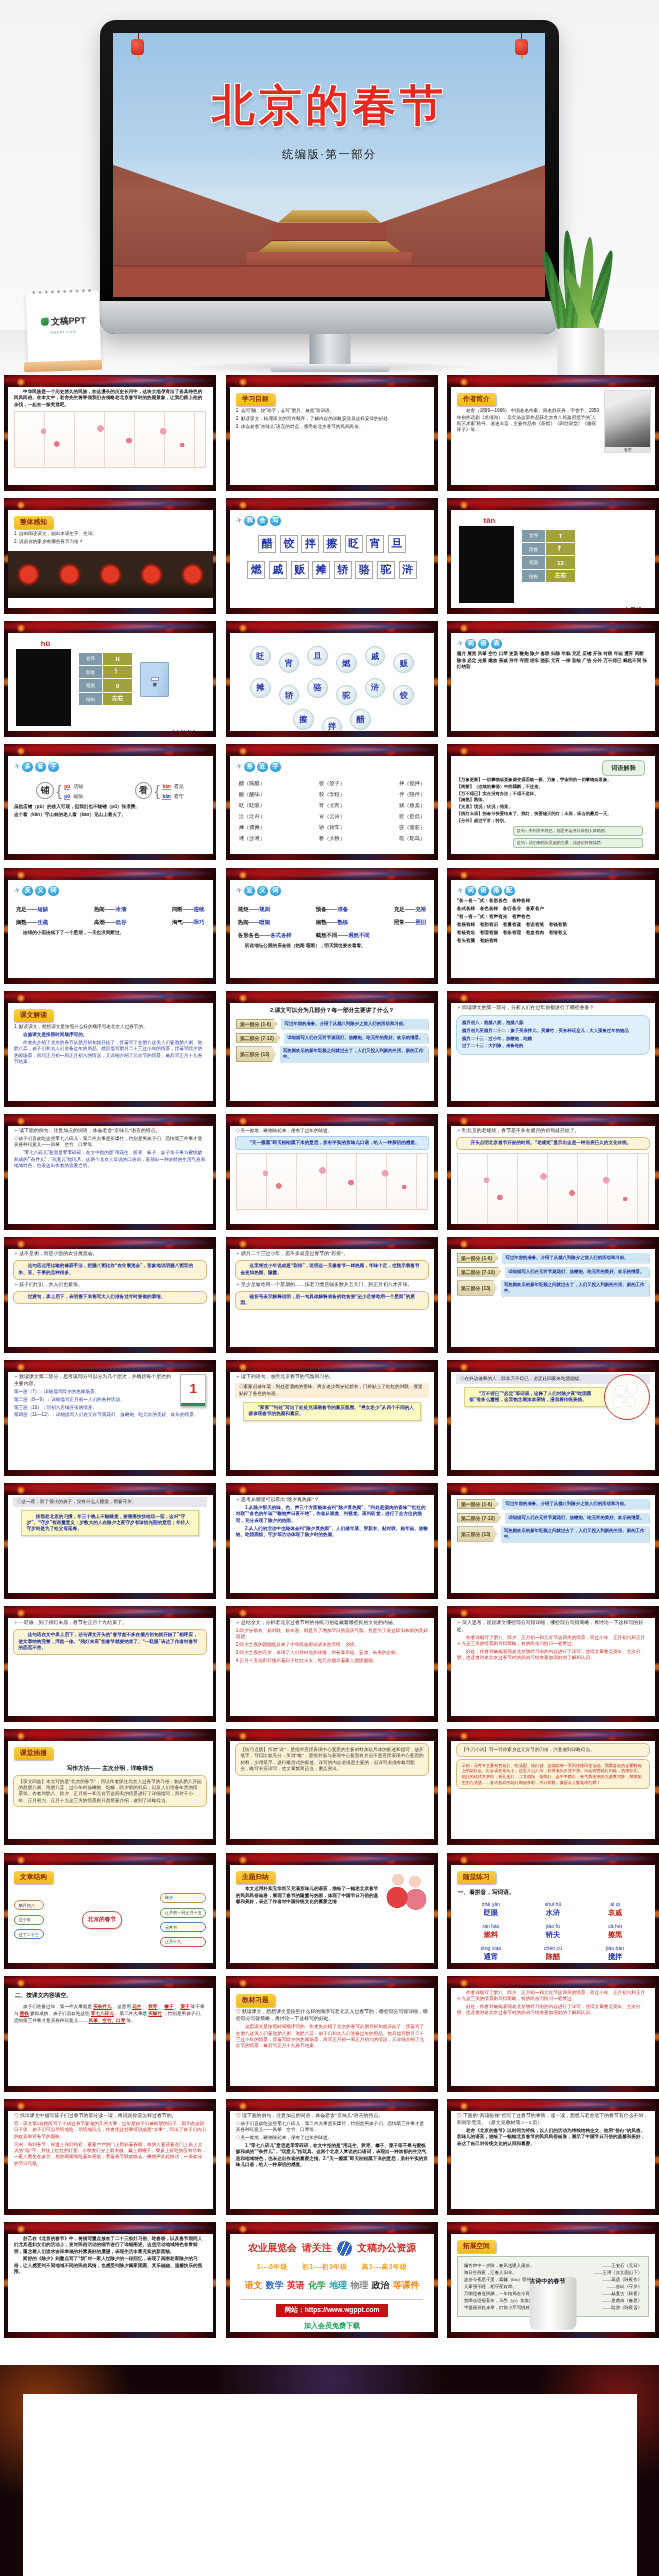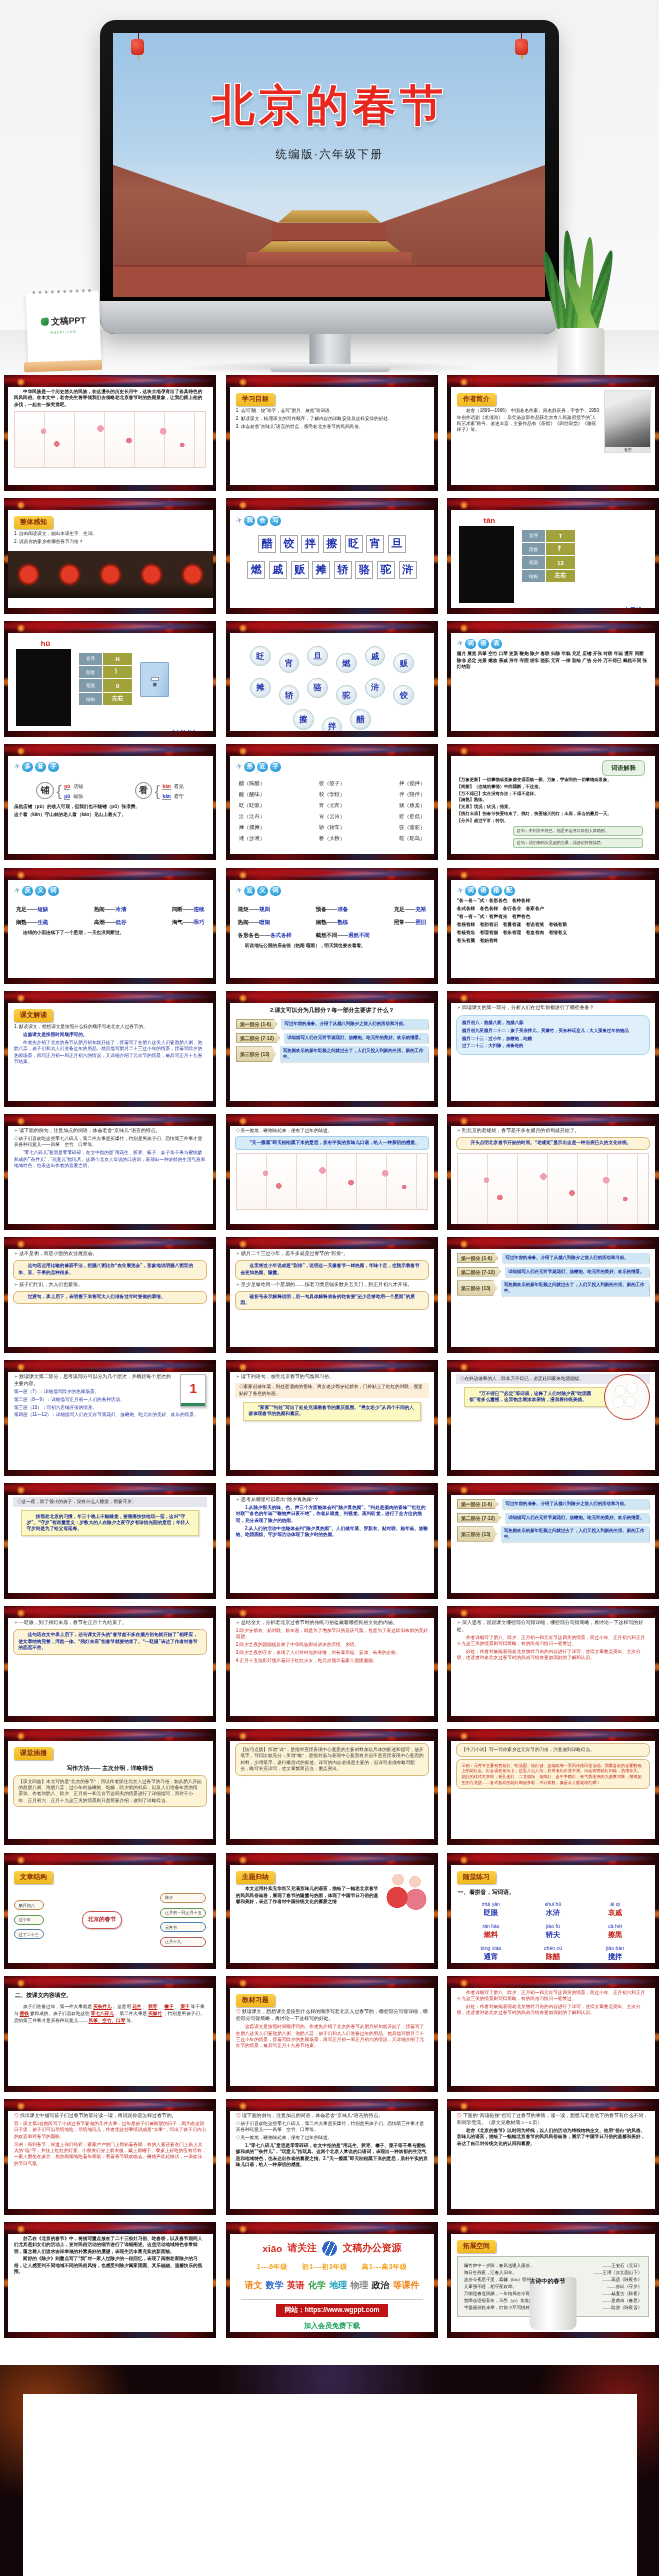--- a/index.html
+++ b/index.html
@@ -250,21 +250,21 @@
       <div class="hall">
         <div class="roof1"></div>
         <div class="hallbody"></div>
         <div class="roof2"></div>
         <div class="terrace"></div>
       </div>
       <div class="gatewall"></div>
       <div class="lantern l"></div>
       <div class="lantern r"></div>
       <div class="deck-title">北京的春节</div>
-      <div class="deck-subtitle">统编版·六年级下册</div>
+      <div class="deck-subtitle">统编版·第一部分</div>
     </div>
     <div class="chin"></div>
   </div>
   <div class="stand-neck"></div>
   <div class="stand-base"></div>
 
   <div class="calendar">
     <div class="cal-page">
       <div class="cal-logo"><span class="leaf"></span><span>文稿PPT</span></div>
       <div class="cal-sub">wgppt.com</div>
@@ -826,21 +826,21 @@
     <div class="thumb" style="left: 4.1px; top: 1847px;">
       <div class="tc">
         <div class="ln tb">　　舒乙在《北京的春节》中，将描写重点放在了二十三祭灶习俗、吃春饼，以及春节期间人们尤其是妇女们的活动上，更对民俗活动的细节进行了详细阐述。这些活动地域特色非常鲜明，蕴含着人们追求吉祥幸福的朴素美好的愿望，表现生活丰富充实的新面貌。</div>
         <div class="ln tb">　　斯妤的《除夕》则重点写了“我”对一家人过除夕的一段回忆，表现了闽南老家除夕的习俗，让人感受到不同地域不同的民俗风情，也感受到除夕阖家团圆、其乐融融、温馨快乐的氛围。</div>
       </div>
     </div>
     <div class="thumb" style="left: 226px; top: 1847px;">
       <div class="tc">
         <div class="adwrap">
           <div class="ad-l1">
-            <span>xiāo</span>
+            <span>农业展览会</span>
             <span>请关注</span>
             <span class="ad-logo"></span>
             <span>文稿办公资源</span>
           </div>
           <div class="ad-grades">1---6年级　　初1---初3年级　　高1---高3年级</div>
           <div class="ad-subjects">
             <span>语文</span>
             <span>数学</span>
             <span>英语</span>
             <span>化学</span>

